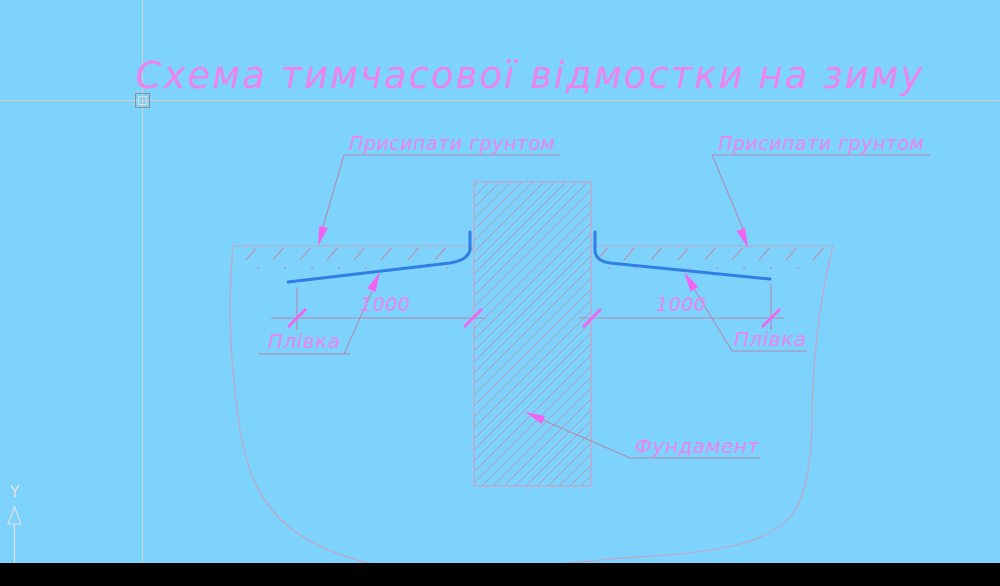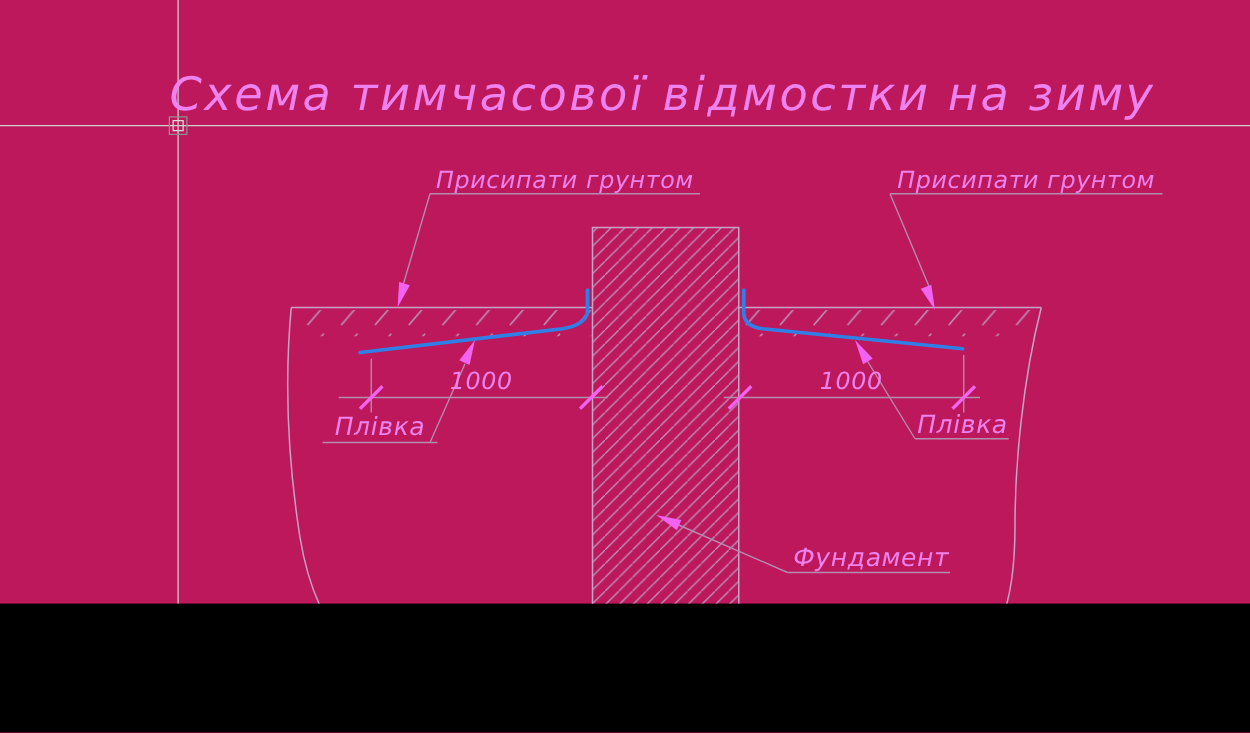--- a/index.html
+++ b/index.html
@@ -1,19 +1,19 @@
 <!DOCTYPE html>
 <html><head>
 <meta charset="utf-8">
 <style>
   html,body{margin:0;padding:0;background:#000;}
   .viewport{
     position:relative;
-    width:1000px;height:483px;
-    background:#be185d;
+    width:1000px;height:563px;
+    background:#7dd3fc;
     overflow:hidden;
     font-family:"DejaVu Sans",sans-serif;
   }
   svg{display:block;}
   text{font-family:"DejaVu Sans",sans-serif;}
   .cad-italic{font-style:italic;}
   .ucs-label{font-style:normal;}
 </style>
 </head>
 <body>

